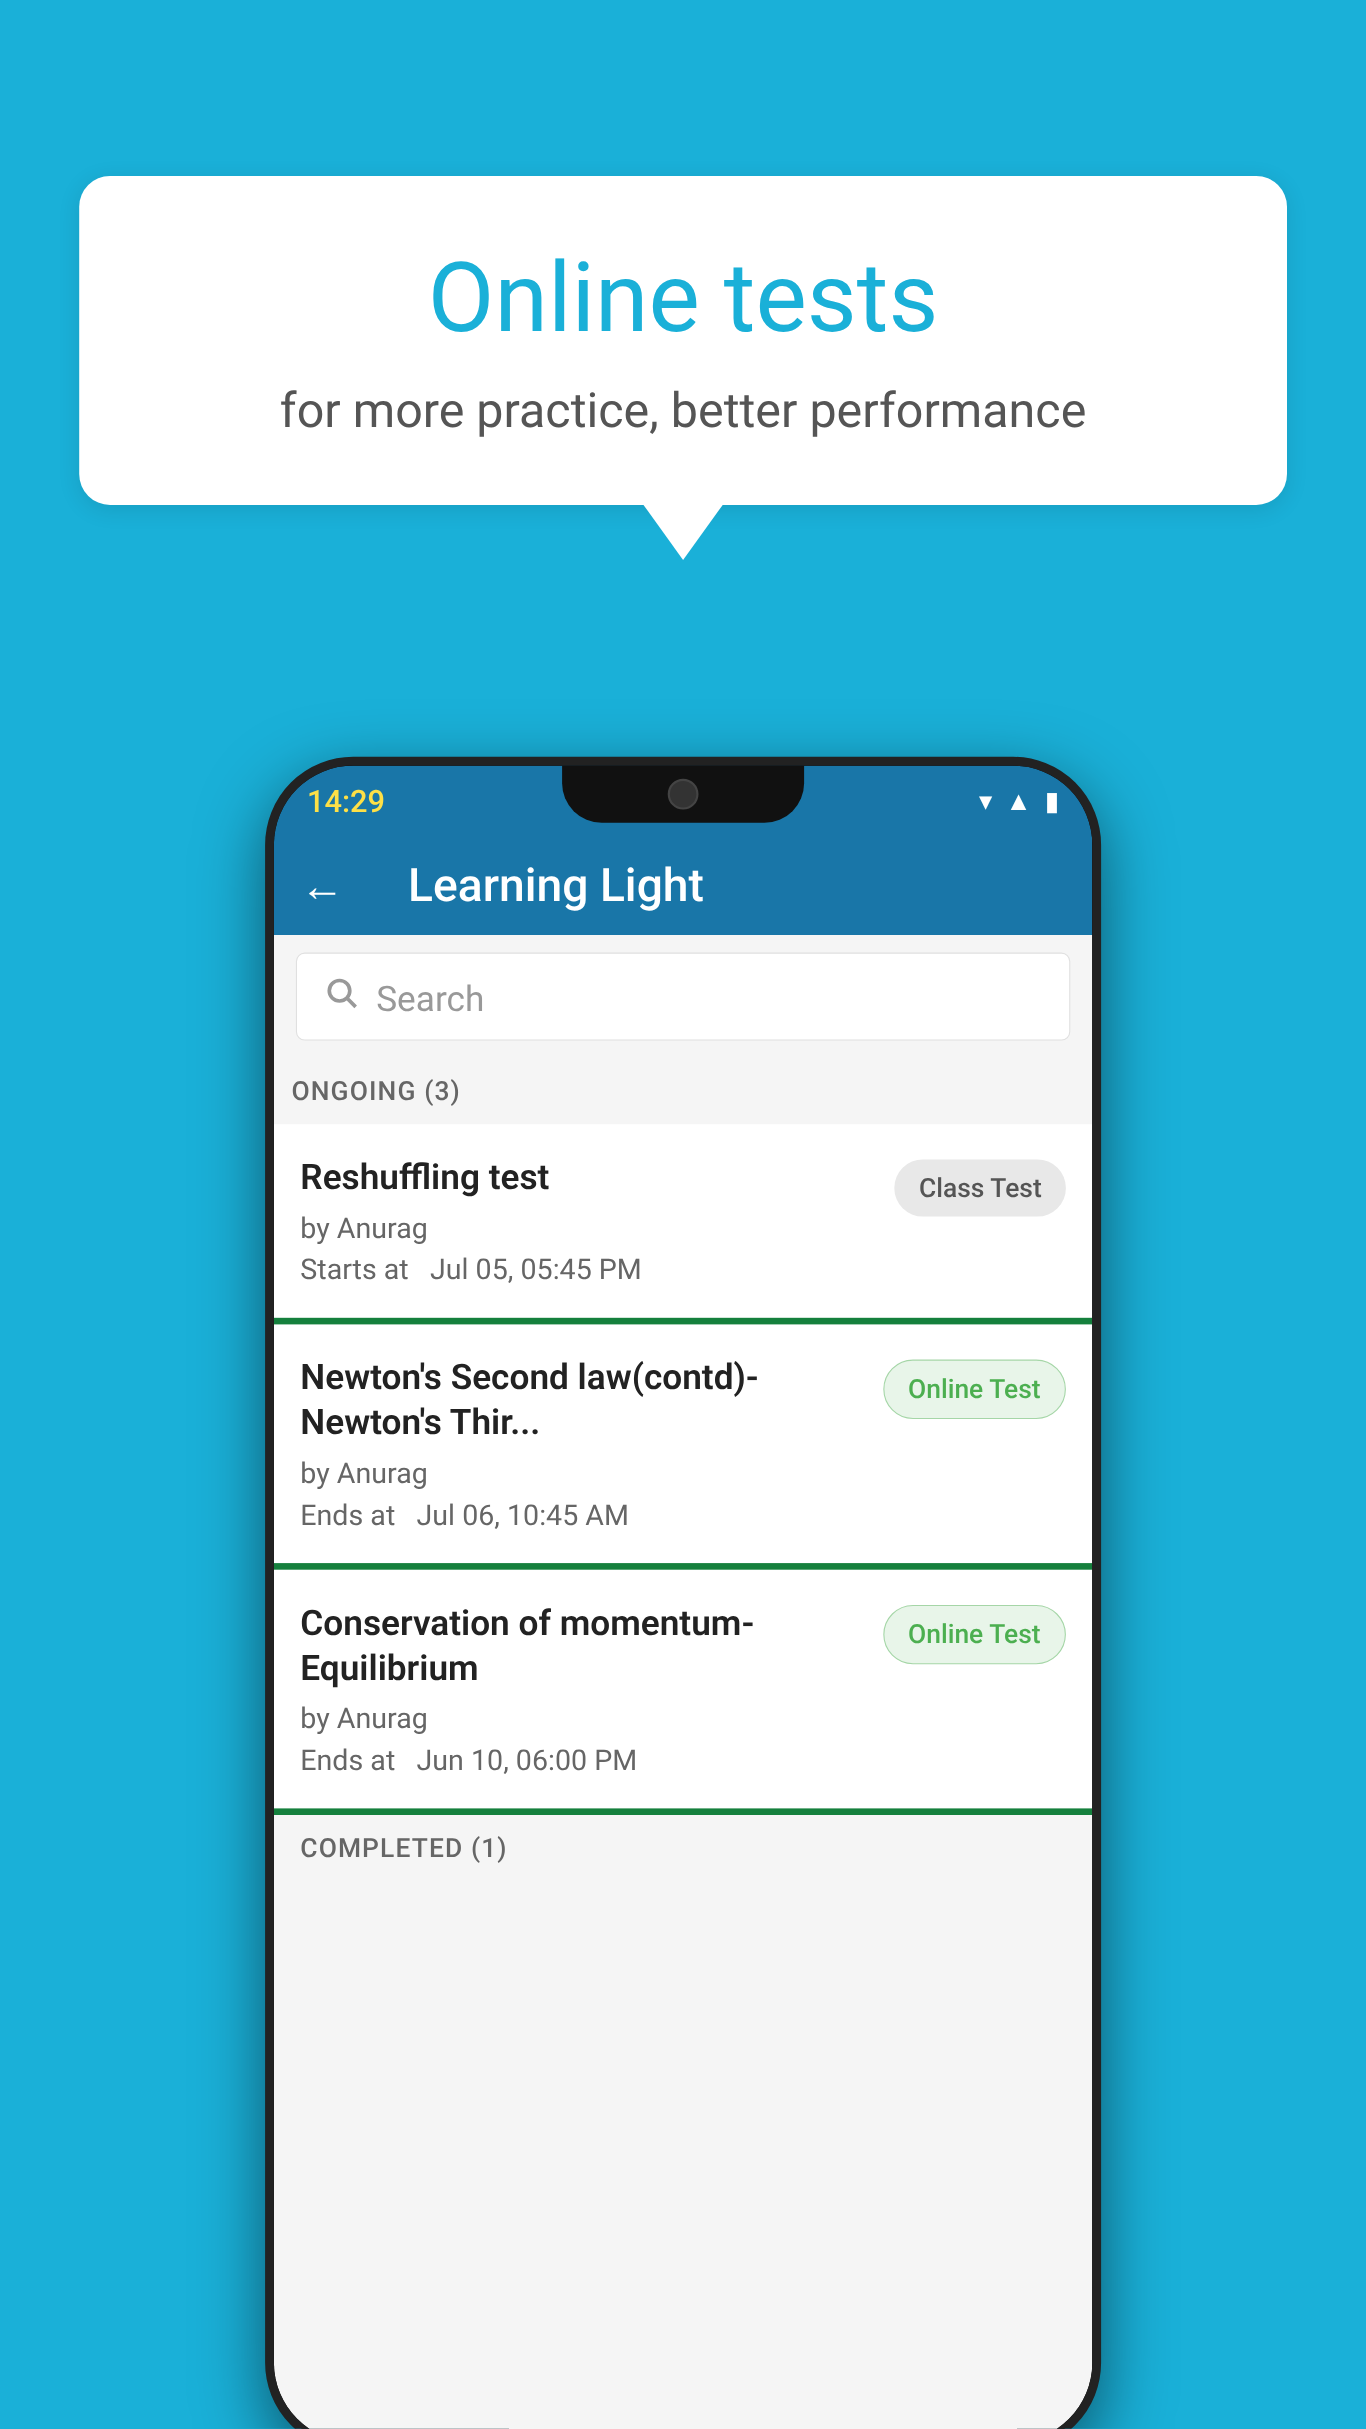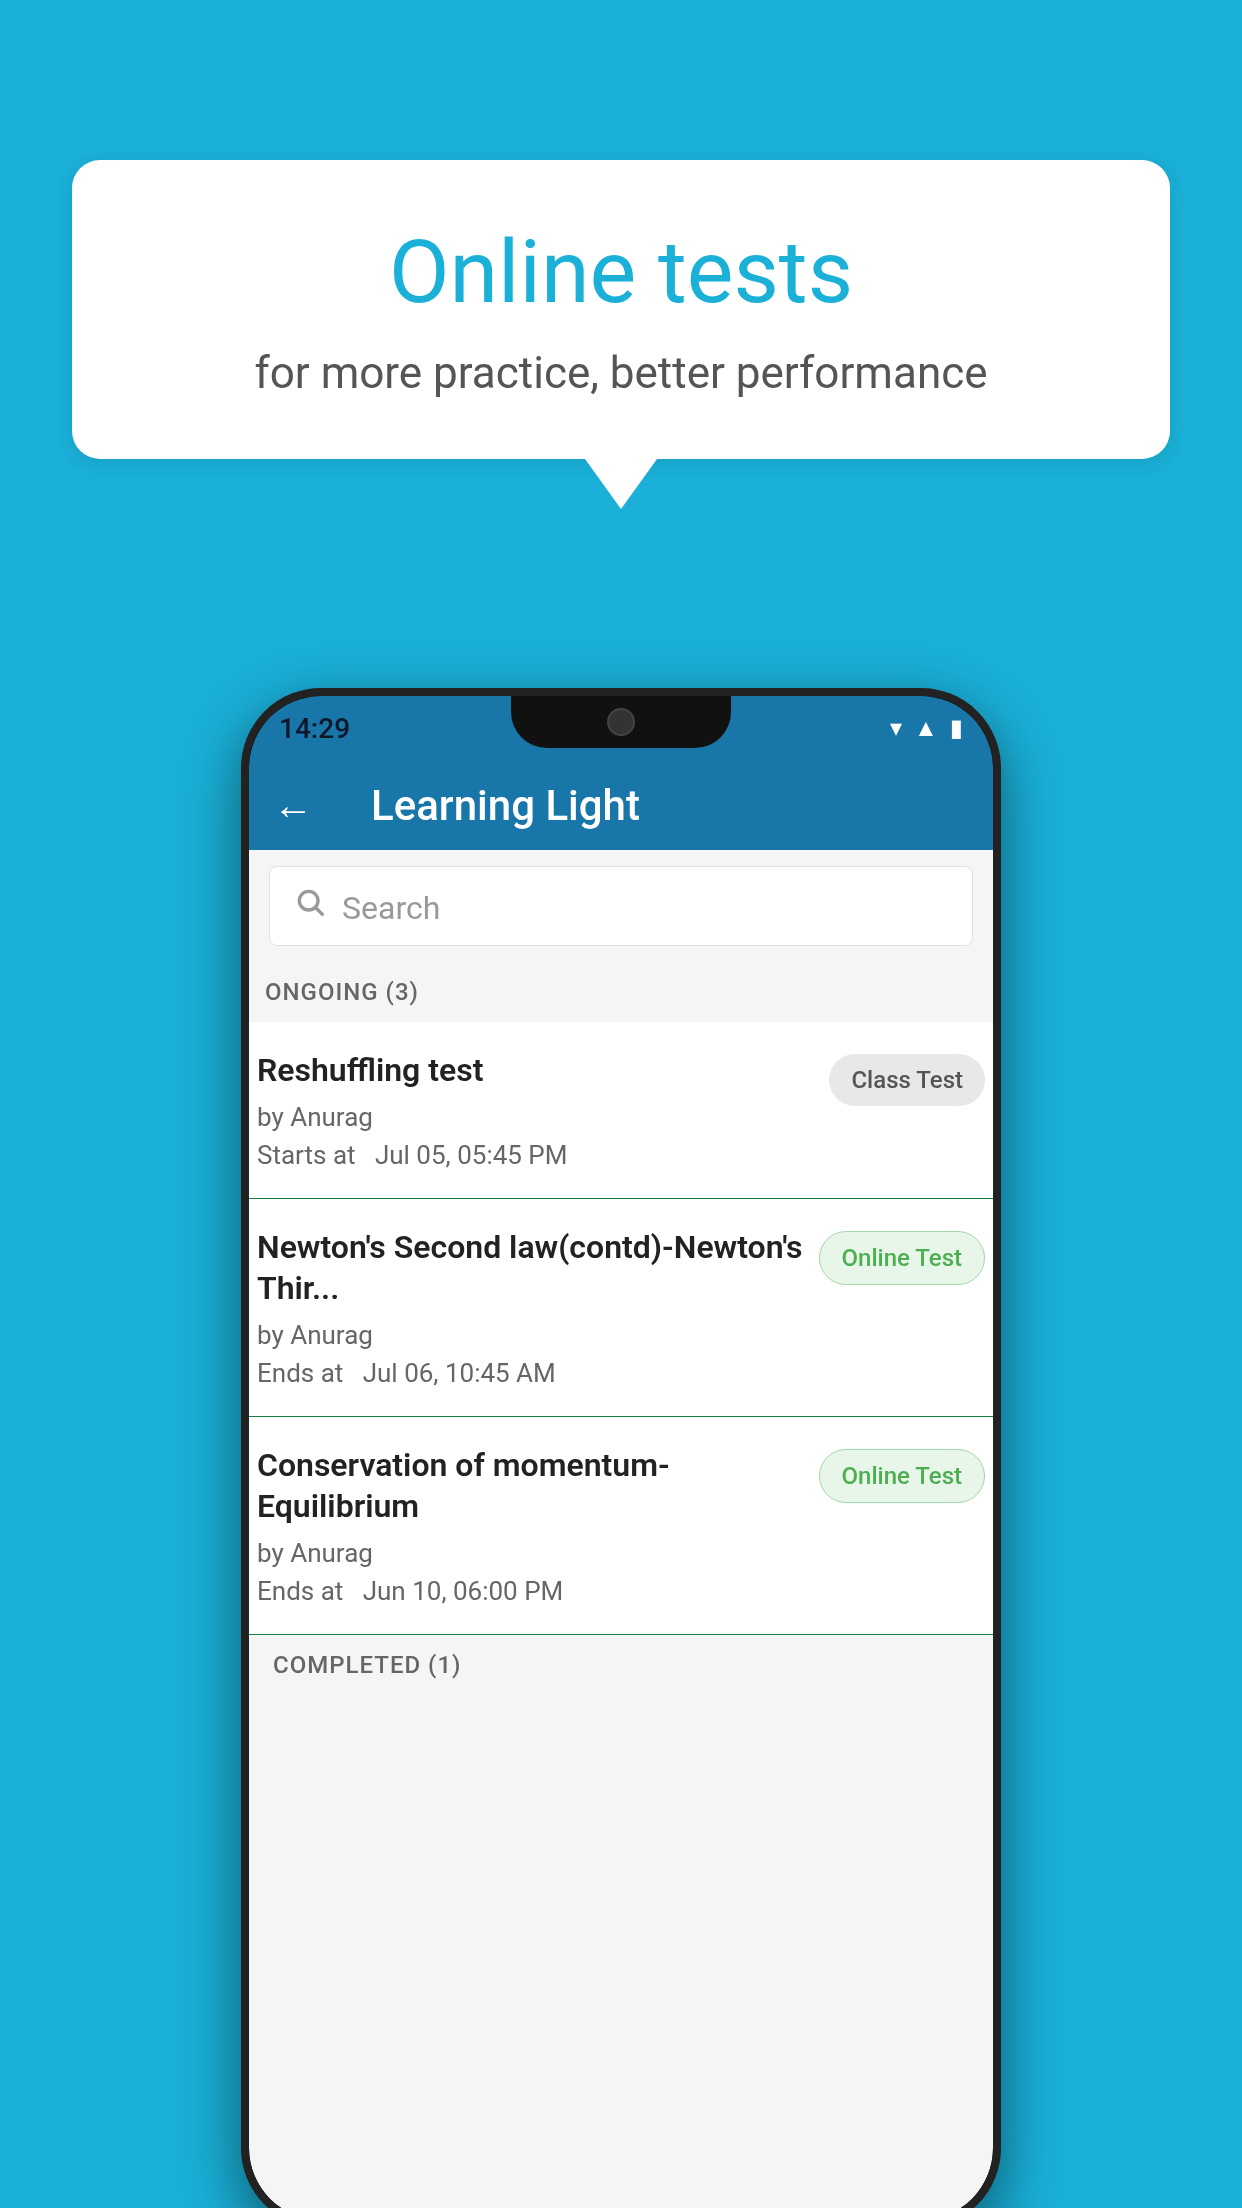--- a/index.html
+++ b/index.html
@@ -102,21 +102,21 @@
       height: 64px;
       display: flex;
       align-items: center;
       justify-content: space-between;
       padding: 0 30px;
       position: relative;
       z-index: 50;
     }
 
     .status-time {
-      color: #0f172a;
+      color: #fde047;
       font-size: 28px;
       font-weight: 500;
     }
 
     .status-icons {
       display: flex;
       align-items: center;
       gap: 12px;
     }
 
@@ -226,22 +226,22 @@
       letter-spacing: 1px;
       background: #f5f5f5;
     }
 
     
     .tests-list {
       background: white;
     }
 
     .test-item {
-      padding: 28px 8px;
-      border-bottom: 1px solid #15803d;
+      padding: 28px 24px;
+      border-bottom: 6px solid #15803d;
       display: flex;
       align-items: flex-start;
       justify-content: space-between;
       gap: 16px;
     }
 
     .test-info {
       flex: 1;
     }
 

